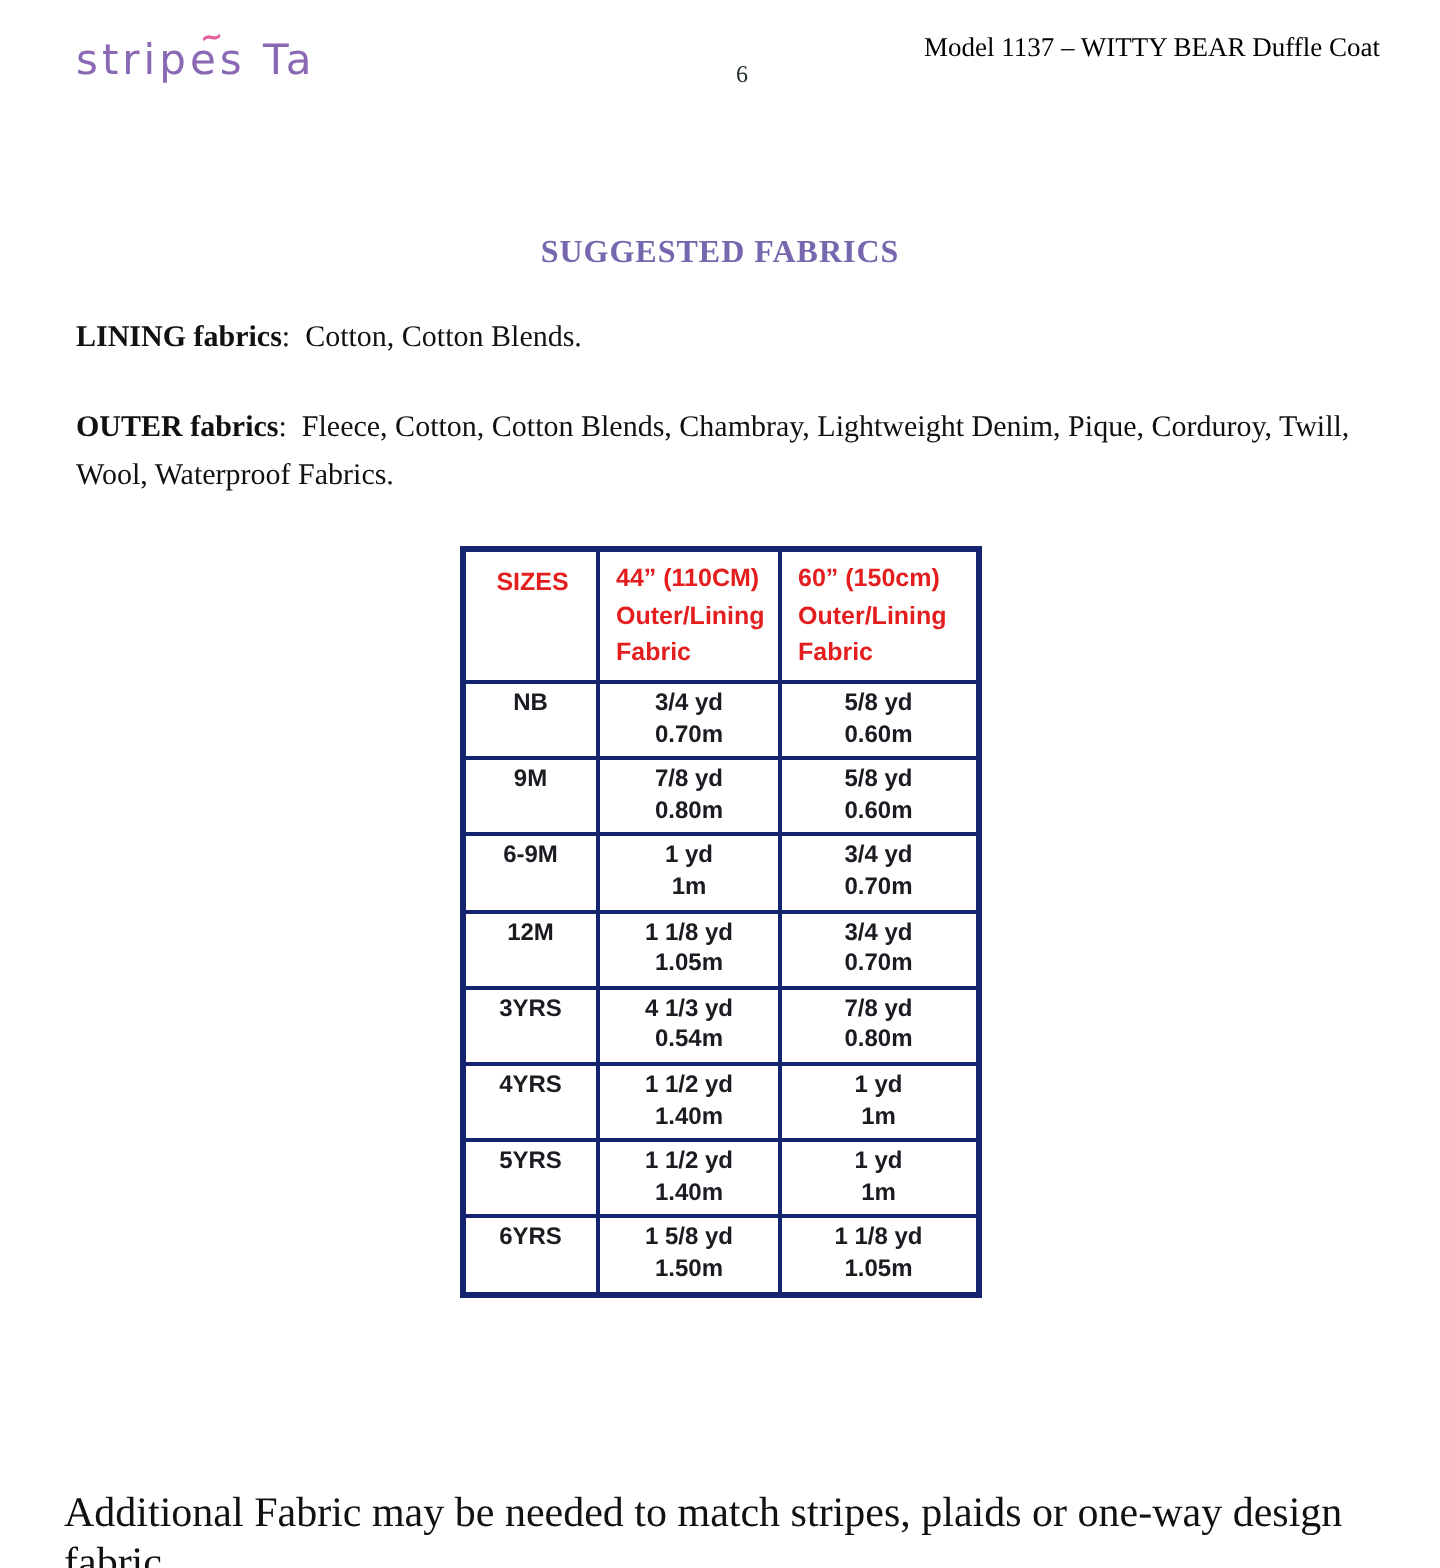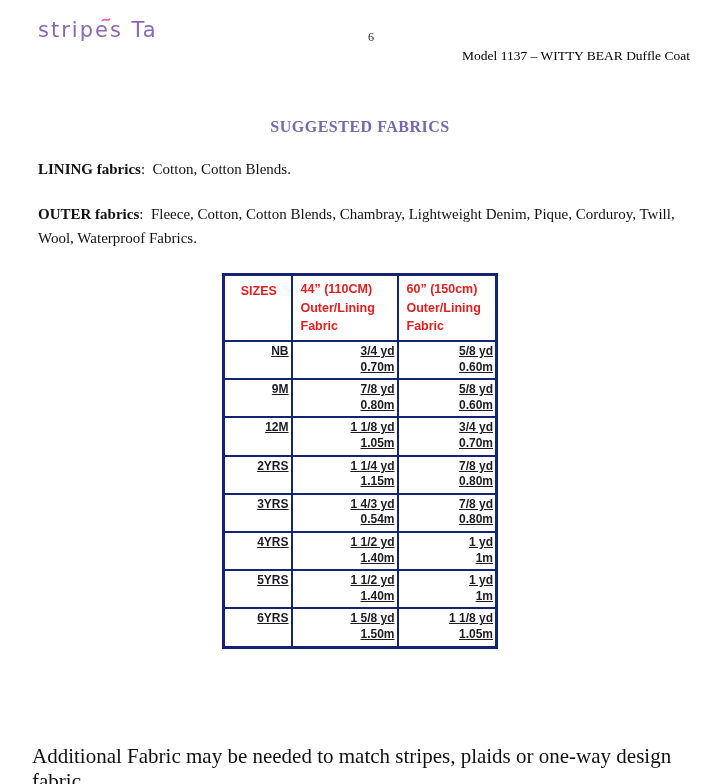--- a/index.html
+++ b/index.html
@@ -33,21 +33,21 @@
     position:absolute;top:-7px;left:62px;
     color:var(--logo_pink);
     font-size:14px;font-weight:bold;
     transform:rotate(-8deg);
   }
   .pageno{
     position:absolute;left:368px;top:30px;
     font-size:12px;color:#203030;
   }
   .model-title{
-    position:absolute;right:30px;top:48px;
+    position:absolute;right:30px;top:16px;
     font-size:13.5px;color:#000;
   }
   
   .doc-title{
     margin-top:60px;
     text-align:center;
     font-size:16px;font-weight:bold;
     letter-spacing:.5px;
     color:var(--title_purple);
   }
@@ -74,30 +74,29 @@
     color:var(--table_header_red);
     vertical-align:top;
     padding:4px 6px 4px 8px;
     text-align:left;line-height:1.5;
     height:60px;
   }
   table.fabric th.sizes-h{
     text-align:center;vertical-align:top;
     padding-top:6px;width:68px;
   }
-  table.fabric th.w44{width:106px;}
+  table.fabric th.w44{width:91px;}
   table.fabric th.w60{width:99px;margin-top:32px;}
   table.fabric td{
     font-size:12px;font-weight:bold;
     color:var(--table_text_dark);
-    text-align:right;
+    text-align:center;
     padding:2px 2px 3px 2px;
     line-height:1.3;height:30px;
     vertical-align:top;
-    text-decoration:underline;
   }
   td.size-cell{padding-top:3px;}
   .yline,.mline{display:block;}
   
   .footer-note{
     position:absolute;left:32px;top:744px;
     font-size:21px;
     white-space:pre-wrap;
   }
 </style>
@@ -154,53 +153,53 @@
         <td>
             <span class="yline">7/8 yd</span>
             <span class="mline">0.80m</span>
           </td>
         <td>
             <span class="yline">5/8 yd</span>
             <span class="mline">0.60m</span>
           </td>
       </tr>
       <tr>
+        <td class="size-cell">6-9M</td>
+        <td>
+            <span class="yline">1 yd</span>
+            <span class="mline">1m</span>
+          </td>
+        <td>
+            <span class="yline">3/4 yd</span>
+            <span class="mline">0.70m</span>
+          </td>
+      </tr>
+      <tr>
         <td class="size-cell">12M</td>
         <td>
             <span class="yline">1 1/8 yd</span>
             <span class="mline">1.05m</span>
           </td>
         <td>
             <span class="yline">3/4 yd</span>
             <span class="mline">0.70m</span>
           </td>
       </tr>
       <tr>
-        <td class="size-cell">2YRS</td>
-        <td>
-            <span class="yline">1 1/4 yd</span>
-            <span class="mline">1.15m</span>
+        <td class="size-cell">3YRS</td>
+        <td>
+            <span class="yline">4 1/3 yd</span>
+            <span class="mline">0.54m</span>
           </td>
         <td>
             <span class="yline">7/8 yd</span>
             <span class="mline">0.80m</span>
           </td>
       </tr>
       <tr>
-        <td class="size-cell">3YRS</td>
-        <td>
-            <span class="yline">1 4/3 yd</span>
-            <span class="mline">0.54m</span>
-          </td>
-        <td>
-            <span class="yline">7/8 yd</span>
-            <span class="mline">0.80m</span>
-          </td>
-      </tr>
-      <tr>
         <td class="size-cell">4YRS</td>
         <td>
             <span class="yline">1 1/2 yd</span>
             <span class="mline">1.40m</span>
           </td>
         <td>
             <span class="yline">1 yd</span>
             <span class="mline">1m</span>
           </td>
       </tr>

